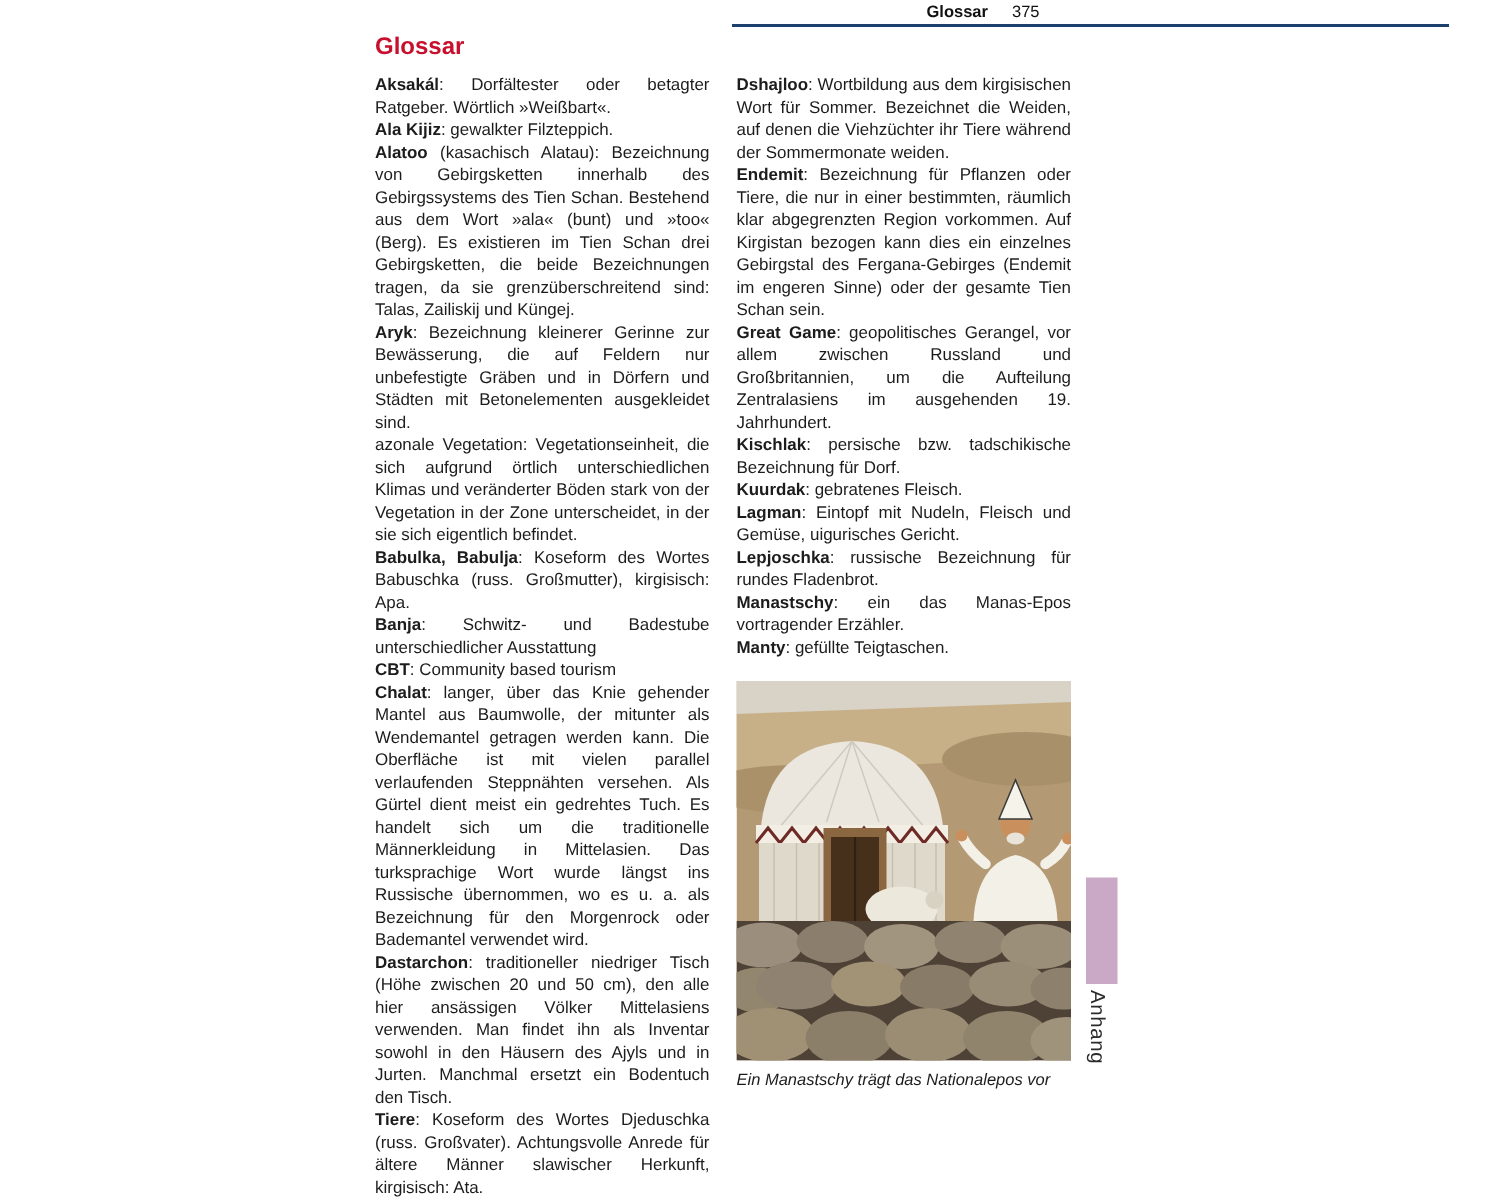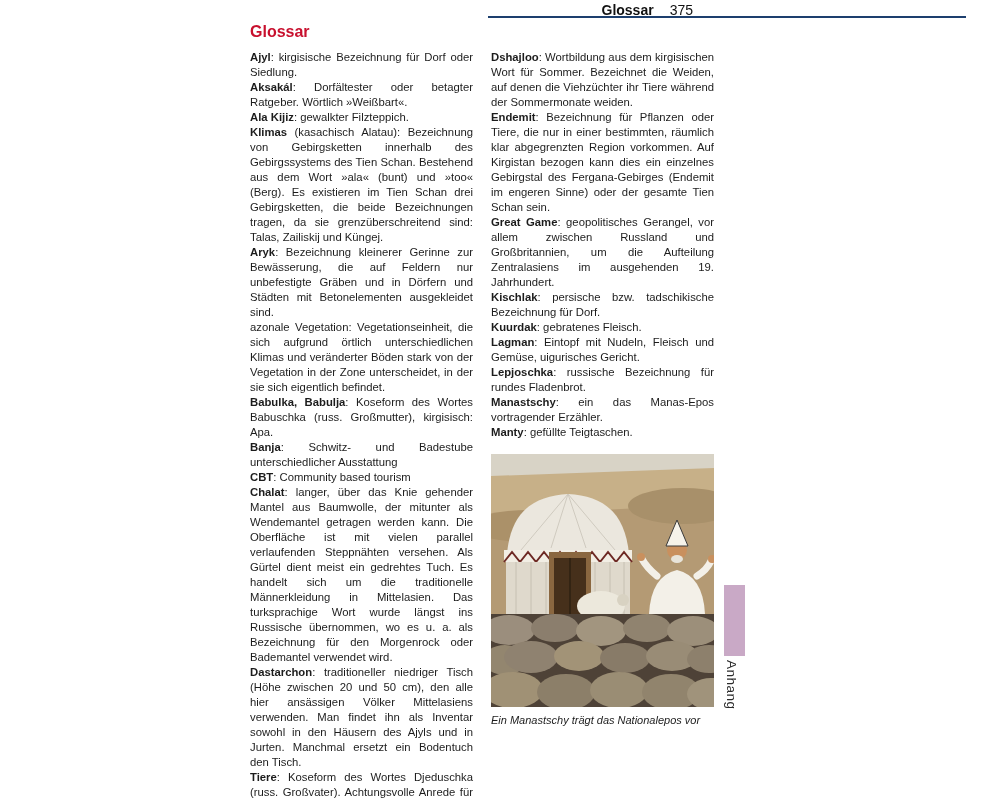--- a/index.html
+++ b/index.html
@@ -2,21 +2,21 @@
 <html style="--accent-red: #c8102e; --header-rule: #1d3f6e; --tab-pink: #c9a9c6; --text: #1c1c1c;"><head>
 <meta charset="utf-8">
 <style>
   * { margin:0; padding:0; box-sizing:border-box; }
   html,body { width:1000px; height:800px; background:#ffffff; }
   body { font-family:"Liberation Sans", sans-serif; color:var(--text,#1c1c1c); position:relative; overflow:hidden; }
 
   .page { position:absolute; inset:0; background:#fff; }
 
   
-  .header-text { position:absolute; top:2px; left:488px; width:205px; text-align:right; font-size:14px; color:#111; }
+  .header-text { position:absolute; top:2px; left:488px; width:205px; text-align:right; font-size:11px; color:#111; }
   .header-section { font-weight:bold; margin-right:16px; }
   .header-page { font-weight:normal; }
   .header-rule { position:absolute; top:16px; left:488px; width:478px; height:2px; background:var(--header-rule,#1d3f6e); }
 
   
   .glossary-title { position:absolute; top:23px; left:250px; font-size:16px; font-weight:bold; color:var(--accent-red,#c8102e); }
 
   
   .columns { position:absolute; top:50px; left:250px; width:464px; display:flex; gap:18px; }
   .col { width:223px; font-size:11.3px; line-height:15px; text-align:justify; }
@@ -43,27 +43,26 @@
   </div>
   <div class="header-rule"></div>
 
   <h1 class="glossary-title">Glossar</h1>
 
   <div class="columns">
 
     <div class="col">
       <div>
 
-          <p class="entry"><span class="term">Ajyl</span><span>: kirgisische Bezeichnung für Dorf oder Siedlung.</span></p>
 
           <p class="entry"><span class="term">Aksakál</span><span>: Dorfältester oder betagter Ratgeber. Wörtlich »Weißbart«.</span></p>
 
           <p class="entry"><span class="term">Ala Kijiz</span><span>: gewalkter Filzteppich.</span></p>
 
-          <p class="entry"><span class="term">Klimas</span><span> (kasachisch Alatau): Bezeichnung von Gebirgsketten innerhalb des Gebirgssystems des Tien Schan. Bestehend aus dem Wort »ala« (bunt) und »too« (Berg). Es existieren im Tien Schan drei Gebirgsketten, die beide Bezeichnungen tragen, da sie grenzüberschreitend sind: Talas, Zailiskij und Küngej.</span></p>
+          <p class="entry"><span class="term">Alatoo</span><span> (kasachisch Alatau): Bezeichnung von Gebirgsketten innerhalb des Gebirgssystems des Tien Schan. Bestehend aus dem Wort »ala« (bunt) und »too« (Berg). Es existieren im Tien Schan drei Gebirgsketten, die beide Bezeichnungen tragen, da sie grenzüberschreitend sind: Talas, Zailiskij und Küngej.</span></p>
 
           <p class="entry"><span class="term">Aryk</span><span>: Bezeichnung kleinerer Gerinne zur Bewässerung, die auf Feldern nur unbefestigte Gräben und in Dörfern und Städten mit Betonelementen ausgekleidet sind.</span></p>
 
           <p class="entry"><span class="term term-regular">azonale Vegetation</span><span>: Vegetationseinheit, die sich aufgrund örtlich unterschiedlichen Klimas und veränderter Böden stark von der Vegetation in der Zone unterscheidet, in der sie sich eigentlich befindet.</span></p>
 
           <p class="entry"><span class="term">Babulka, Babulja</span><span>: Koseform des Wortes Babuschka (russ. Großmutter), kirgisisch: Apa.</span></p>
 
           <p class="entry"><span class="term">Banja</span><span>: Schwitz- und Badestube unterschiedlicher Ausstattung</span></p>
 
           <p class="entry"><span class="term">CBT</span><span>: Community based tourism</span></p>

